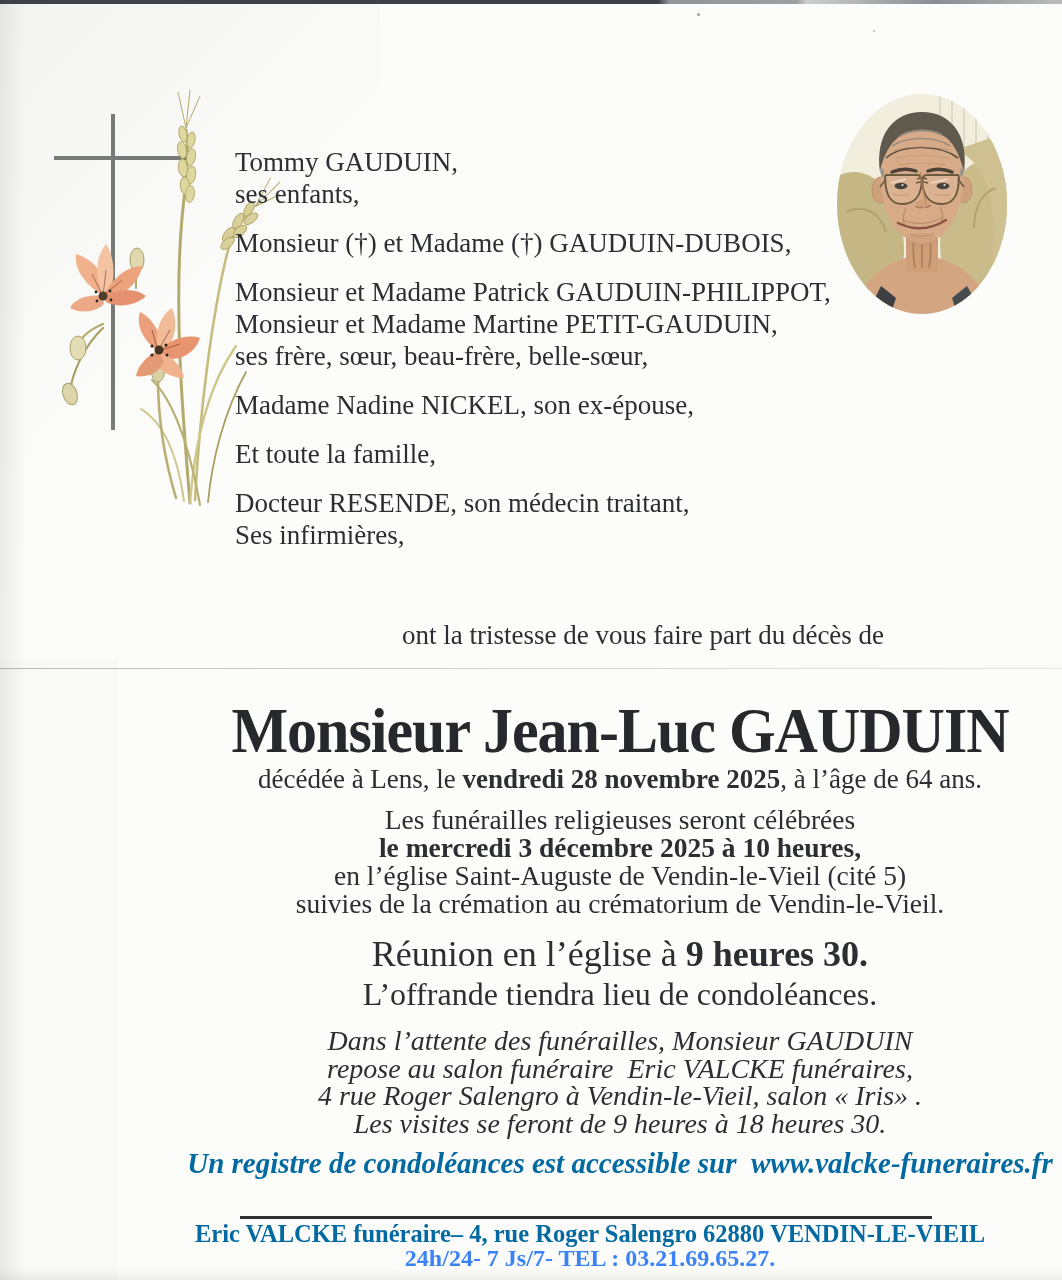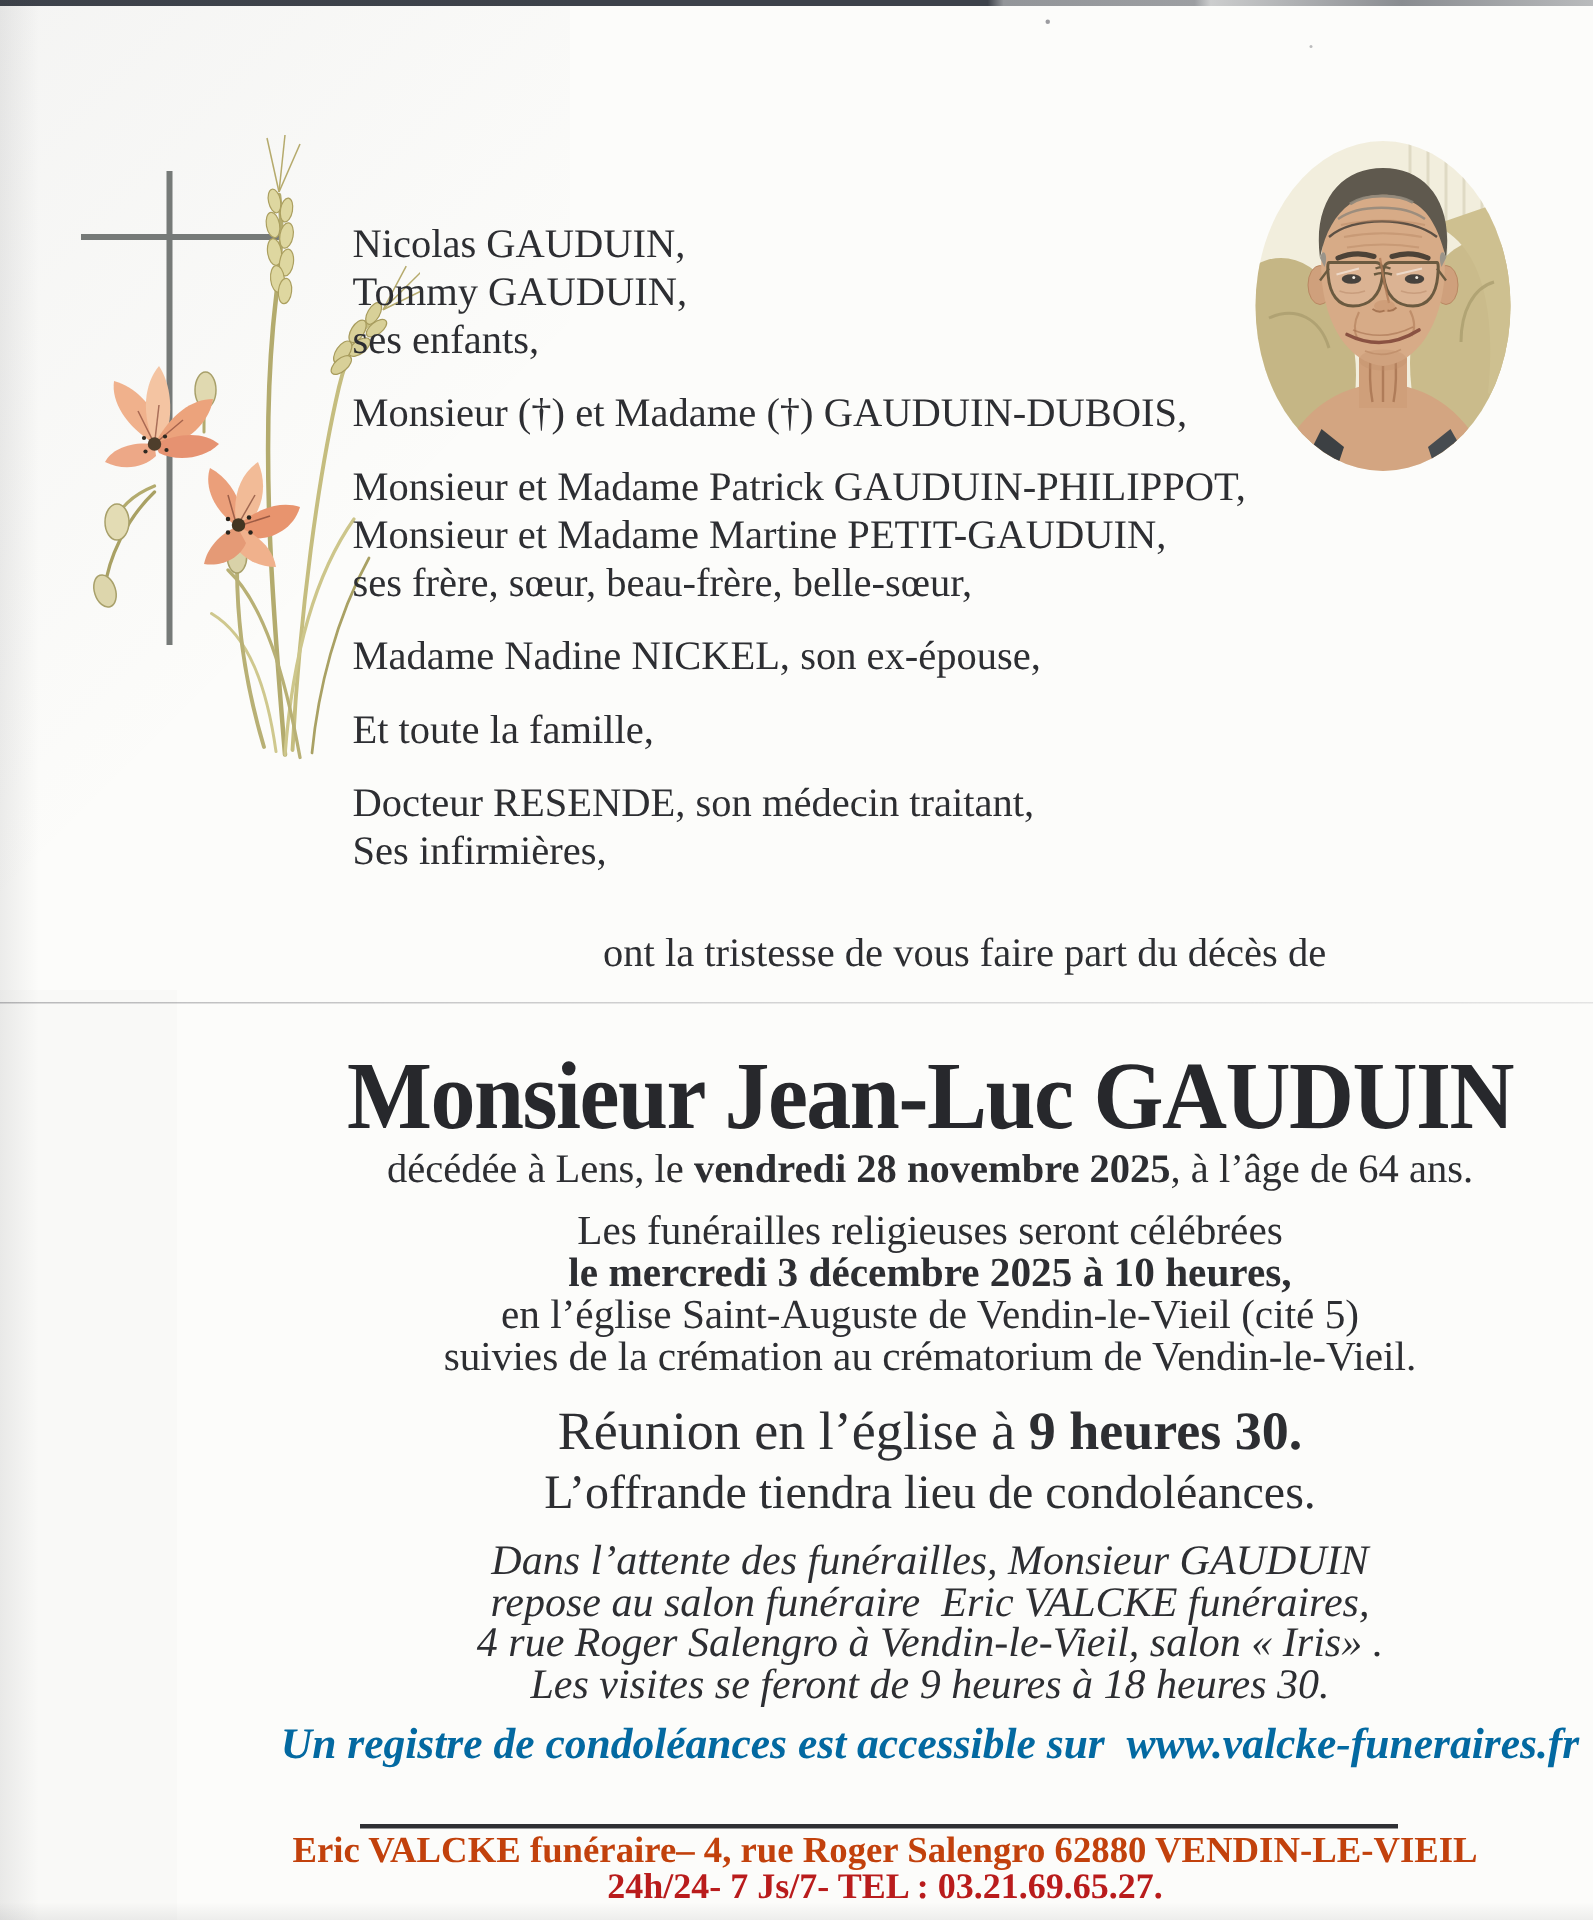--- a/index.html
+++ b/index.html
@@ -38,22 +38,22 @@
   #announce{left:402px;top:620px;font-size:27px;white-space:nowrap;}
   #title-name{top:694px;font-size:60px;font-weight:bold;letter-spacing:-1px;color:#27282c;
     transform:scaleY(1.07);transform-origin:top center;white-space:nowrap;}
   #death-line{top:764px;font-size:27px;}
   #ceremony{top:806px;font-size:27.5px;line-height:28px;}
   #reunion{top:933px;font-size:36px;}
   #offering{top:976px;font-size:32px;}
   #repose{top:1027px;font-size:28px;line-height:27.5px;font-style:italic;}
   #register{top:1147px;font-size:29px;font-weight:bold;font-style:italic;color:#0369a1;}
   #footer-rule{left:240px;top:1216px;width:692px;height:3px;background:#2f3034;}
-  #footer1{left:150px;top:1220px;width:880px;text-align:center;font-size:24.5px;font-weight:bold;color:#c2410c;}
-  #footer2{left:150px;top:1245px;width:880px;text-align:center;font-size:24px;font-weight:bold;color:#b91c1c;}
+  #footer1{left:150px;top:1220px;width:880px;text-align:center;font-size:24.5px;font-weight:bold;color:#0369a1;}
+  #footer2{left:150px;top:1245px;width:880px;text-align:center;font-size:24px;font-weight:bold;color:#3b82f6;}
 </style>
 </head>
 <body>
 
 <div class="page">
 
   <div class="scan-topline"></div>
   <div class="scan-tlshade"></div>
   <div class="scan-colshade"></div>
   <div class="scan-left"></div>
@@ -256,21 +256,20 @@
       </g>
 
       <path d="M62 131 Q 86 143 110 128" fill="none" stroke="#8a5242" stroke-width="2.4" stroke-linecap="round"></path>
       <path d="M66 128 Q 86 136 106 126" fill="none" stroke="#a5704f" stroke-width="1" opacity="0.6"></path>
       <path d="M74 142 Q 86 147 98 141" fill="none" stroke="#b07c58" stroke-width="1.1" opacity="0.5"></path>
       <ellipse cx="86" cy="148" rx="16" ry="7" fill="#c08f69" opacity="0.3"></ellipse>
     </g>
   </svg>
 
   <div class="abs" id="family">
-    <div class="fl">Nicolas GAUDUIN,</div>
     <div class="fl">Tommy GAUDUIN,</div>
     <div class="fl it">ses enfants,</div>
     <div class="fl gap">Monsieur (†) et Madame (†) GAUDUIN-DUBOIS,</div>
     <div class="fl gap">Monsieur et Madame Patrick GAUDUIN-PHILIPPOT,</div>
     <div class="fl">Monsieur et Madame Martine PETIT-GAUDUIN,</div>
     <div class="fl it">ses frère, sœur, beau-frère, belle-sœur,</div>
     <div class="fl gap">
       <span>Madame Nadine NICKEL, </span><span class="it">son ex-épouse,</span>
     </div>
     <div class="fl gap">Et toute la famille,</div>

